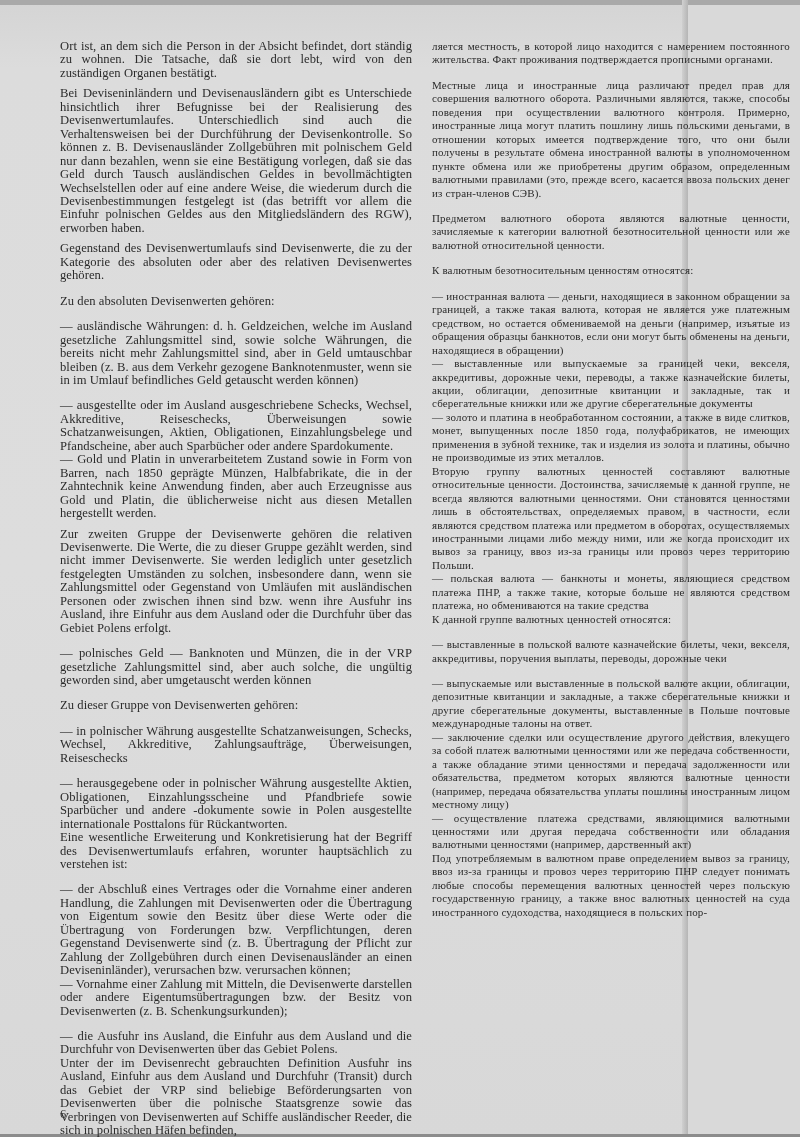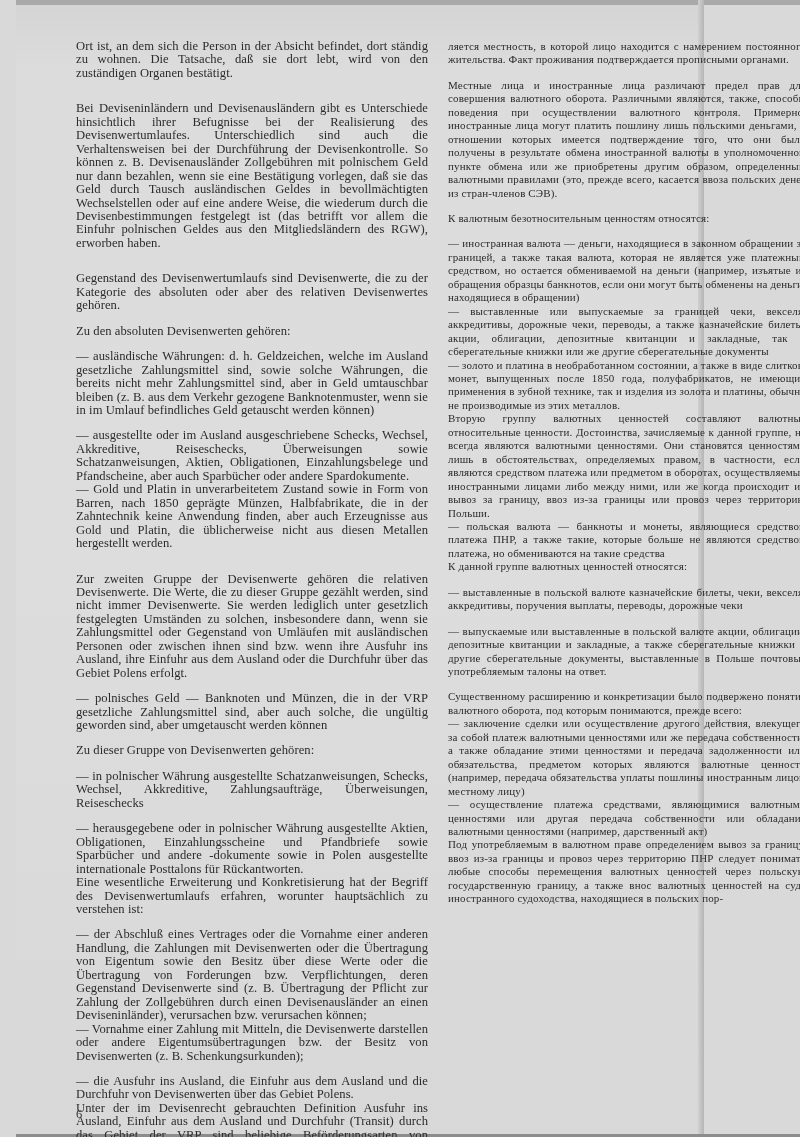--- a/index.html
+++ b/index.html
@@ -10,21 +10,21 @@
       width: 800px;
       height: 1137px;
       background: #d9d9d9;
       position: relative;
       overflow: hidden;
       font-family: "DejaVu Serif", "Liberation Serif", serif;
       color: #2b2b2b;
     }
     .page {
       position: absolute;
-      left: 16px; top: 0;
+      left: 0; top: 0;
       width: 688px; height: 1137px;
       background: linear-gradient(180deg, #d4d4d4 0%, #dcdcdc 6%, #dddddd 50%, #d8d8d8 100%);
     }
     .top-edge {
       position: absolute;
       left: 0; top: 0;
       width: 800px; height: 5px;
       background: #a9a9a9;
     }
     .bottom-edge {
@@ -60,21 +60,21 @@
       width: 358px;
       font-family: "Liberation Serif", "DejaVu Serif", serif;
       font-size: 11px;
       line-height: 13.45px;
       letter-spacing: 0.15px;
     }
     .col p {
       margin: 0;
     }
     .col p.gap {
-      margin-top: 22px;
+      margin-top: 7px;
     }
     .col p.gap-s {
       margin-top: 12px;
     }
     .page-number {
       position: absolute;
       left: 60px;
       top: 1107px;
       font-family: "Liberation Serif", "DejaVu Serif", serif;
       font-size: 12.5px;
@@ -105,29 +105,29 @@
     <p>Eine wesentliche Erweiterung und Konkretisierung hat der Begriff des Devisenwertumlaufs erfahren, worunter hauptsächlich zu verstehen ist:</p>
     <p class="gap-s">— der Abschluß eines Vertrages oder die Vornahme einer anderen Handlung, die Zahlungen mit Devisenwerten oder die Übertragung von Eigentum sowie den Besitz über diese Werte oder die Übertragung von Forderungen bzw. Verpflichtungen, deren Gegenstand Devisenwerte sind (z. B. Übertragung der Pflicht zur Zahlung der Zollgebühren durch einen Devisenausländer an einen Deviseninländer), verursachen bzw. verursachen können;</p>
     <p>— Vornahme einer Zahlung mit Mitteln, die Devisenwerte darstellen oder andere Eigentumsübertragungen bzw. der Besitz von Devisenwerten (z. B. Schenkungsurkunden);</p>
     <p class="gap-s">— die Ausfuhr ins Ausland, die Einfuhr aus dem Ausland und die Durchfuhr von Devisenwerten über das Gebiet Polens.</p>
     <p>Unter der im Devisenrecht gebrauchten Definition Ausfuhr ins Ausland, Einfuhr aus dem Ausland und Durchfuhr (Transit) durch das Gebiet der VRP sind beliebige Beförderungsarten von Devisenwerten über die polnische Staatsgrenze sowie das Verbringen von Devisenwerten auf Schiffe ausländischer Reeder, die sich in polnischen Häfen befinden,</p>
   </div>
 
   <div class="col col-ru">
     <p>ляется местность, в которой лицо находится с намерением постоянного жительства. Факт проживания подтверждается прописными органами.</p>
     <p class="gap-s">Местные лица и иностранные лица различают предел прав для совершения валютного оборота. Различными являются, также, способы поведения при осуществлении валютного контроля. Примерно, иностранные лица могут платить пошлину лишь польскими деньгами, в отношении которых имеется подтверждение того, что они были получены в результате обмена иностранной валюты в уполномоченном пункте обмена или же приобретены другим образом, определенным валютными правилами (это, прежде всего, касается ввоза польских денег из стран-членов СЭВ).</p>
+    <p class="gap-s">Предметом валютного оборота являются валютные ценности, зачисляемые к категории валютной безотносительной ценности или же валютной относительной ценности.</p>
     <p class="gap-s">К валютным безотносительным ценностям относятся:</p>
     <p class="gap-s">— иностранная валюта — деньги, находящиеся в законном обращении за границей, а также такая валюта, которая не является уже платежным средством, но остается обмениваемой на деньги (например, изъятые из обращения образцы банкнотов, если они могут быть обменены на деньги, находящиеся в обращении)</p>
     <p>— выставленные или выпускаемые за границей чеки, векселя, аккредитивы, дорожные чеки, переводы, а также казначейские билеты, акции, облигации, депозитные квитанции и закладные, так и сберегательные книжки или же другие сберегательные документы</p>
     <p>— золото и платина в необработанном состоянии, а также в виде слитков, монет, выпущенных после 1850 года, полуфабрикатов, не имеющих применения в зубной технике, так и изделия из золота и платины, обычно не производимые из этих металлов.</p>
     <p>Вторую группу валютных ценностей составляют валютные относительные ценности. Достоинства, зачисляемые к данной группе, не всегда являются валютными ценностями. Они становятся ценностями лишь в обстоятельствах, определяемых правом, в частности, если являются средством платежа или предметом в оборотах, осуществляемых иностранными лицами либо между ними, или же когда происходит их вывоз за границу, ввоз из-за границы или провоз через территорию Польши.</p>
     <p>— польская валюта — банкноты и монеты, являющиеся средством платежа ПНР, а также такие, которые больше не являются средством платежа, но обмениваются на такие средства</p>
     <p>К данной группе валютных ценностей относятся:</p>
     <p class="gap-s">— выставленные в польской валюте казначейские билеты, чеки, векселя, аккредитивы, поручения выплаты, переводы, дорожные чеки</p>
-    <p class="gap-s">— выпускаемые или выставленные в польской валюте акции, облигации, депозитные квитанции и закладные, а также сберегательные книжки и другие сберегательные документы, выставленные в Польше почтовые употребляемым талоны на ответ.</p>
-    <p class="gap-s">Существенному расширению и конкретизации было подвержено понятие валютного оборота, под которым понимаются, прежде всего:</p>
+    <p class="gap-s">— выпускаемые или выставленные в польской валюте акции, облигации, депозитные квитанции и закладные, а также сберегательные книжки и другие сберегательные документы, выставленные в Польше почтовые международные талоны на ответ.</p>
     <p>— заключение сделки или осуществление другого действия, влекущего за собой платеж валютными ценностями или же передача собственности, а также обладание этими ценностями и передача задолженности или обязательства, предметом которых являются валютные ценности (например, передача обязательства уплаты пошлины иностранным лицом местному лицу)</p>
     <p>— осуществление платежа средствами, являющимися валютными ценностями или другая передача собственности или обладания валютными ценностями (например, дарственный акт)</p>
     <p>Под употребляемым в валютном праве определением вывоз за границу, ввоз из-за границы и провоз через территорию ПНР следует понимать любые способы перемещения валютных ценностей через польскую государственную границу, а также внос валютных ценностей на суда иностранного судоходства, находящиеся в польских пор-</p>
   </div>
 
   <div class="page-number">6</div>
 </div>
 
 </body></html>

